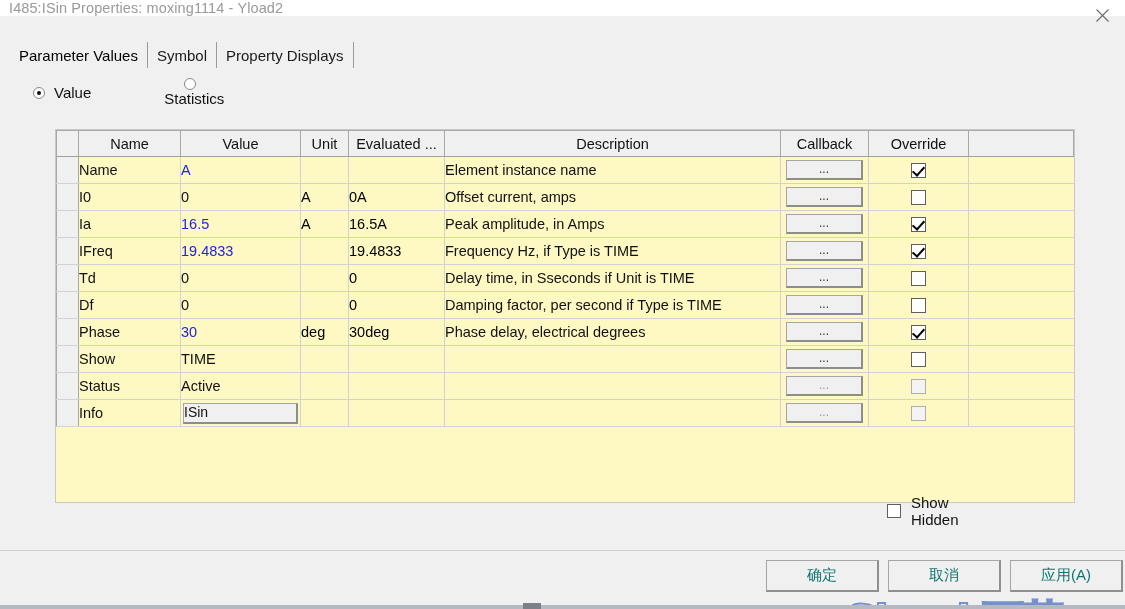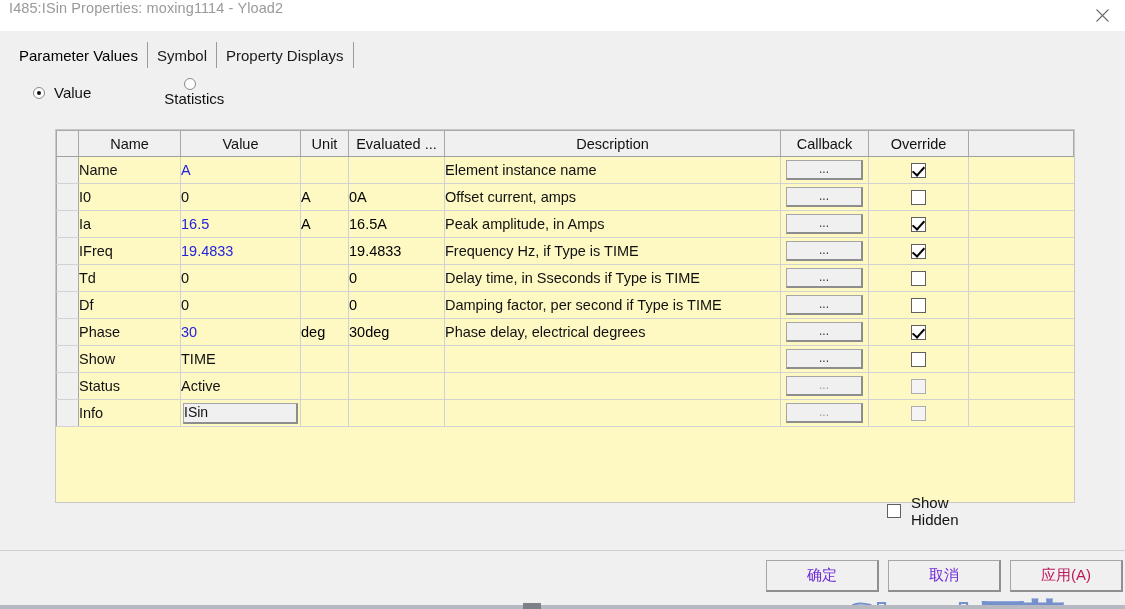--- a/index.html
+++ b/index.html
@@ -14,23 +14,23 @@
   #window {
     position: relative;
     width: 1125px; height: 609px;
     background: #f0f0f0;
     overflow: hidden;
   }
 
   
   #titlebar {
     position: absolute; left: 0; top: 0;
-    width: 1125px; height: 31px;
+    width: 1125px; height: 16px;
     background: #ffffff;
-    display: flex; align-items: flex-start;
+    display: flex; align-items: flex-end;
   }
   #title-text {
     margin-left: 9px;
     font-size: 14.5px;
     color: #9a9a9a;
     letter-spacing: .1px;
     white-space: nowrap;
   }
   #close-button {
     position: absolute; right: 0; top: 0;
@@ -202,26 +202,26 @@
   #btn-row {
     position: absolute; left: 766px; top: 529px;
     display: flex;
   }
   .dlg-btn {
     width: 113px; height: 32px;
     background: #f0f0f0;
     border: 1px solid #a6a6a6;
     border-bottom: 2px solid #8f8f8f;
     border-right: 2px solid #8f8f8f;
-    font-size: 15px; color: #6d28d9;
+    font-size: 15px; color: #0f766e;
     display: flex; align-items: center; justify-content: center;
     cursor: default;
   }
   .dlg-btn + .dlg-btn { margin-left: 9px; text-align: center; }
-  .dlg-btn.disabled { color: #be185d; }
+  .dlg-btn.disabled { color: #0f766e; }
 
   
   #watermark {
     position: absolute; left: 846px; top: 562px;
     font-size: 41px;
     font-weight: bold;
     font-family: "DejaVu Sans", sans-serif;
     color: transparent;
     -webkit-text-stroke: 2px #6f8ccc;
     letter-spacing: -1px;
@@ -367,21 +367,21 @@
                 <div class="chk checked"></div>
               </td>
               <td style="border-right: none;"></td>
             </tr>
             <tr>
               <td class="rowhdr"></td>
               <td class="cell-pad cell-name">Td</td>
               <td class="cell-pad cell-val">0</td>
               <td class="cell-pad"></td>
               <td class="cell-pad">0</td>
-              <td class="cell-pad cell-desc">Delay time, in Sseconds if Type is TIME</td>
+              <td class="cell-pad cell-desc">Delay time, in Sseconds if Unit is TIME</td>
               <td>
                 <div class="cb-btn">...</div>
               </td>
               <td>
                 <div class="chk"></div>
               </td>
               <td style="border-right: none;"></td>
             </tr>
             <tr>
               <td class="rowhdr"></td>

